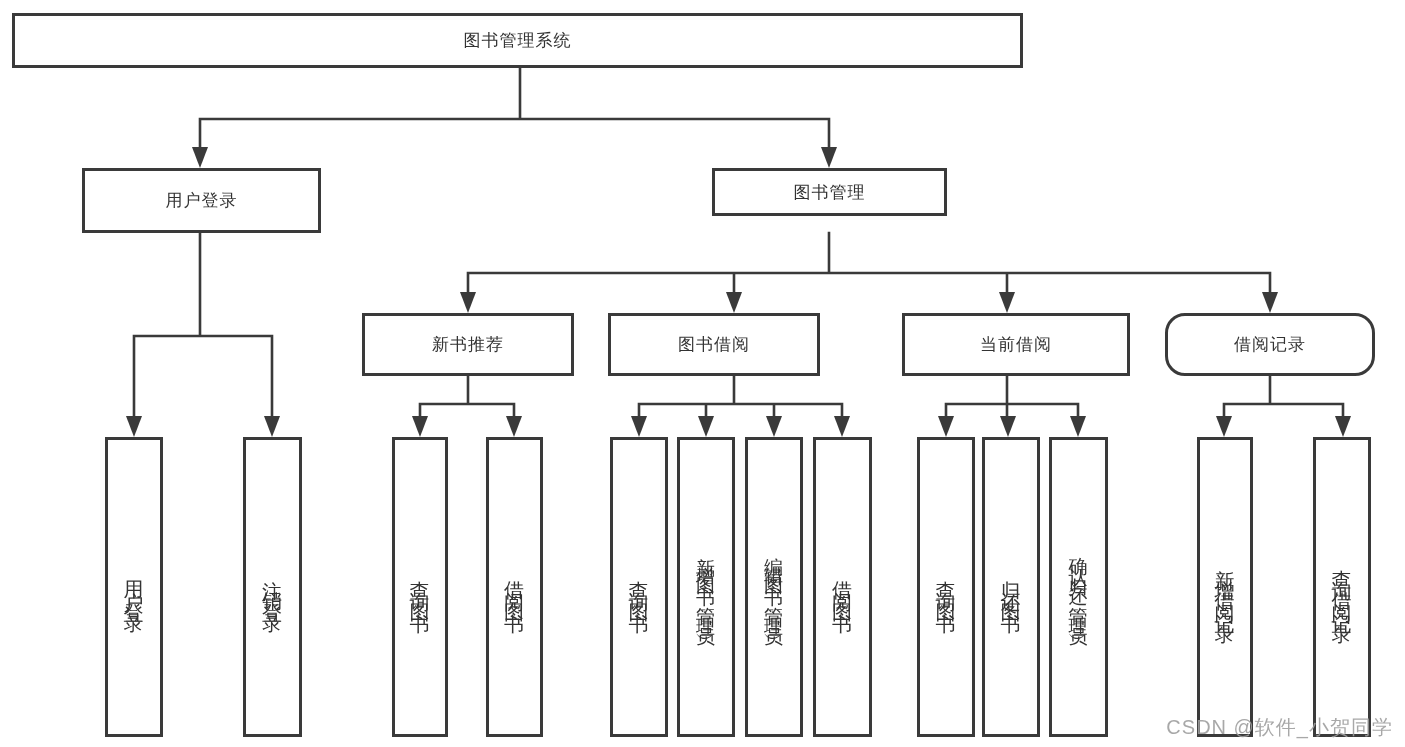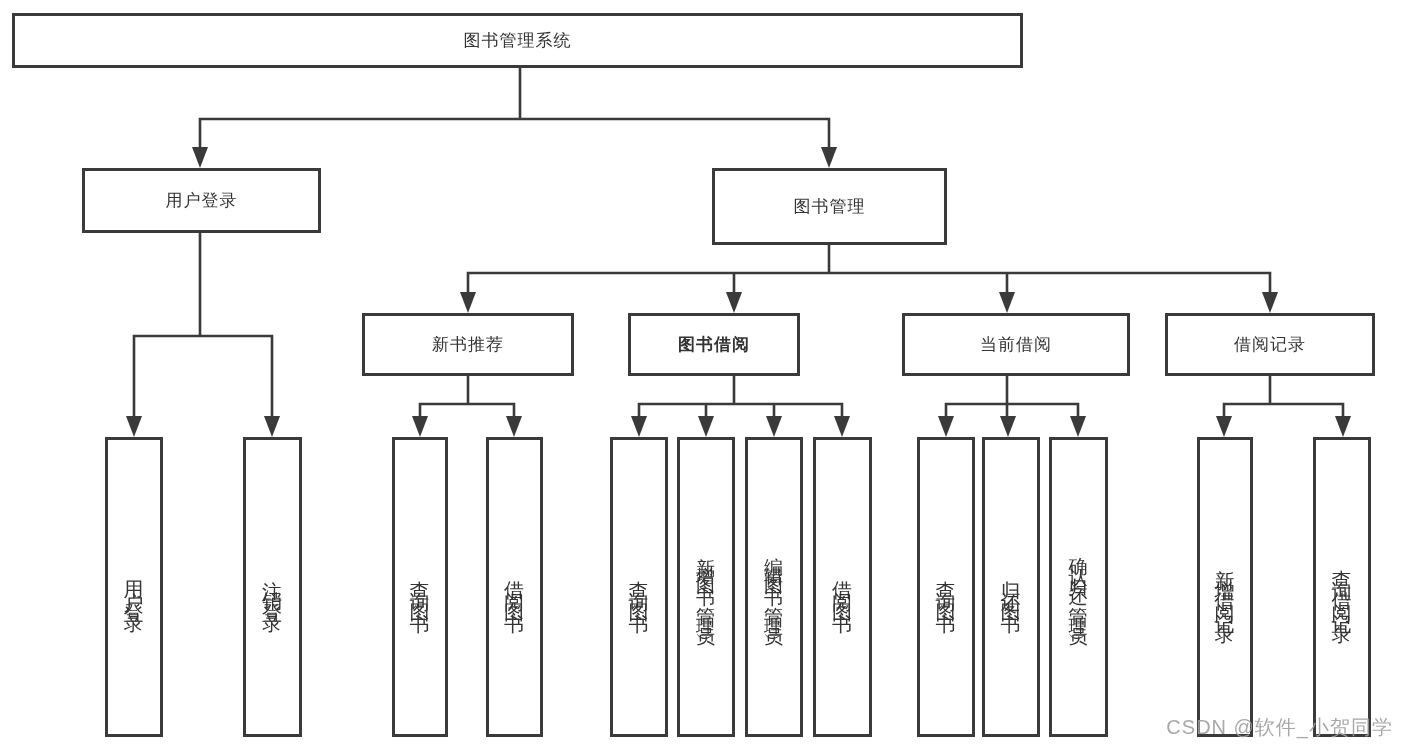--- a/index.html
+++ b/index.html
@@ -13,26 +13,26 @@
   svg.wires { position:absolute; left:0; top:0; width:1405px; height:747px; }
 
   .node {
     position:absolute; box-sizing:border-box;
     border:3px solid #3a3a3a; background:#ffffff;
     display:flex; align-items:center; justify-content:center;
   }
   .hlabel { font-size:17px; letter-spacing:1px; color:#333333; white-space:nowrap; }
   .root  { left:12px;  top:13px;  width:1011px; height:55px; }
   .lv2a  { left:82px;  top:168px; width:239px;  height:65px; }
-  .lv2b  { left:712px; top:168px; width:235px;  height:77px; }
+  .lv2b  { left:712px; top:168px; width:235px;  height:48px; }
   .lv3   { top:313px;  height:63px;justify-content:center; }
   .m1 { left:362px;  width:212px; }
-  .m2 { left:628px;  width:172px;font-weight:bold; }
+  .m2 { left:608px;  width:212px; }
   .m3 { left:902px;  width:228px; }
-  .m4 { left:1165px; width:210px; }
+  .m4 { left:1165px; width:210px;border-radius:20px; }
 
   .leaf { position:absolute; top:437px; height:300px; }
   .vtext {
     writing-mode:vertical-rl; text-orientation:mixed;
     font-size:20px; letter-spacing:11px; color:#333333; line-height:1;
   }
   .vtext.long { font-size:19px; letter-spacing:10px; }
 
   .u1 { left:105px;  width:58px; }
   .u2 { left:243px;  width:59px; }

